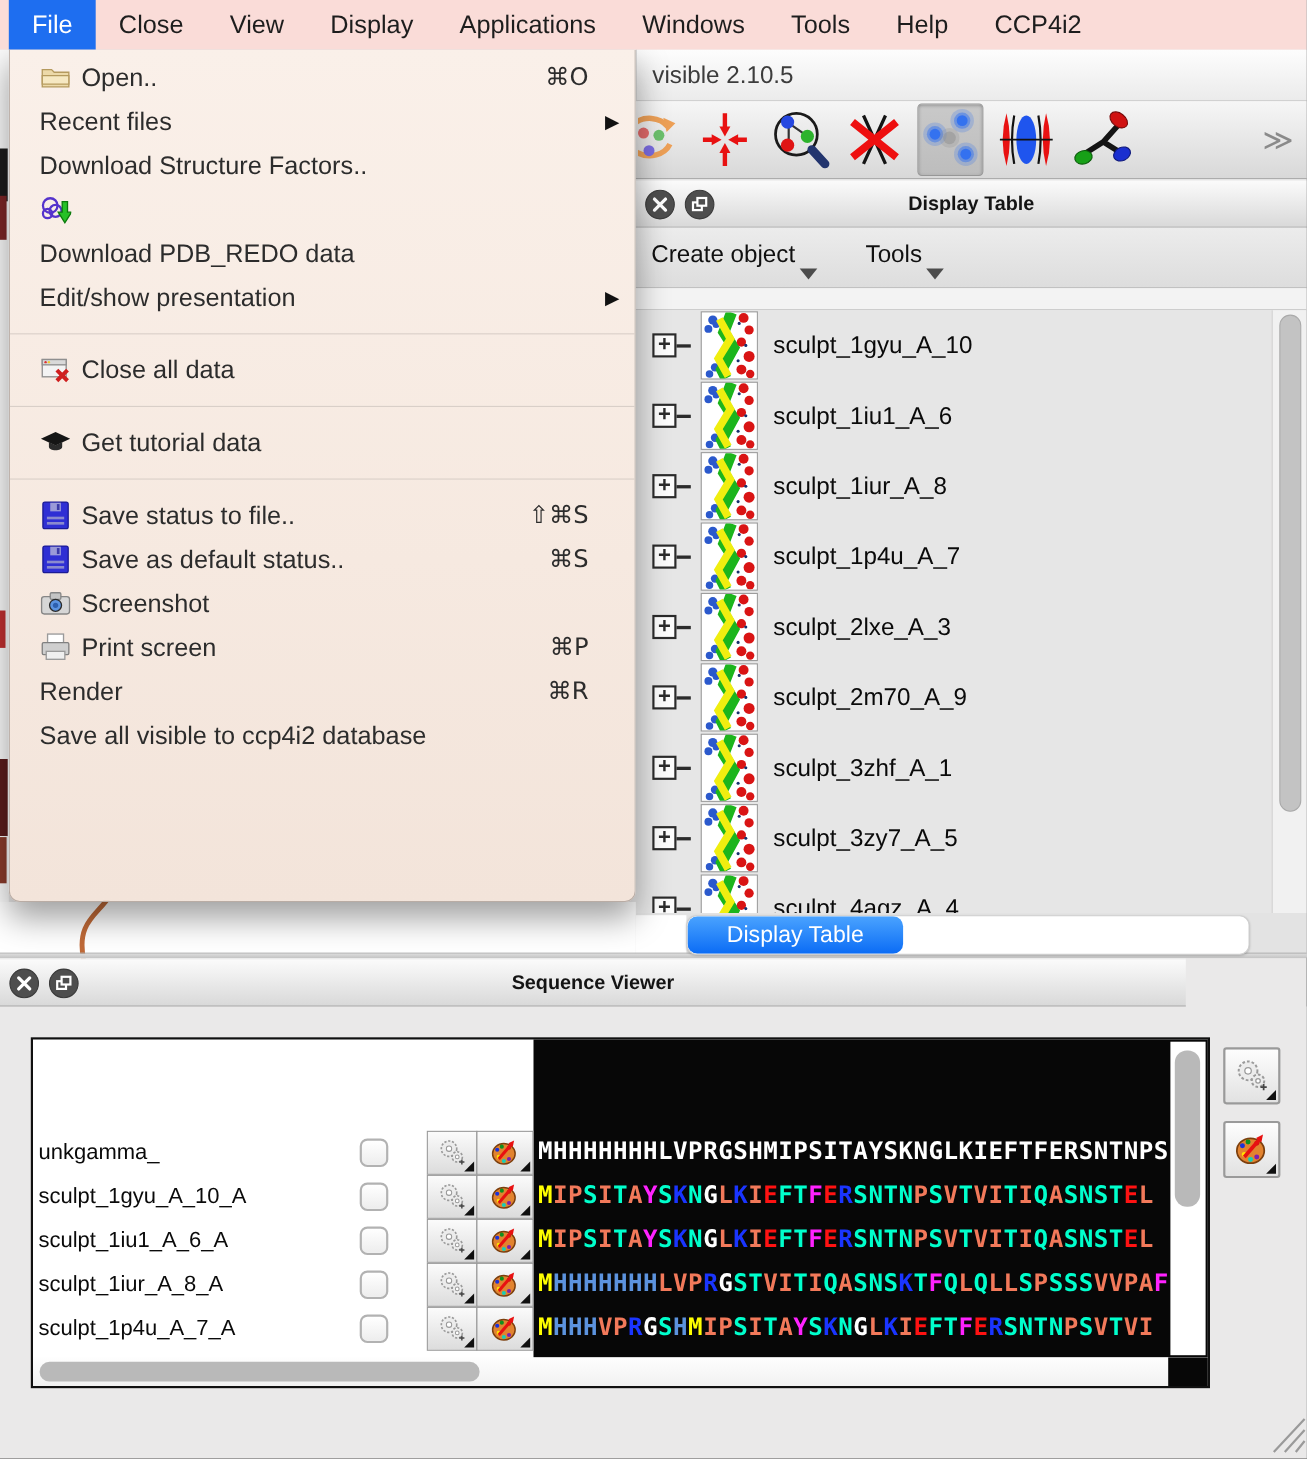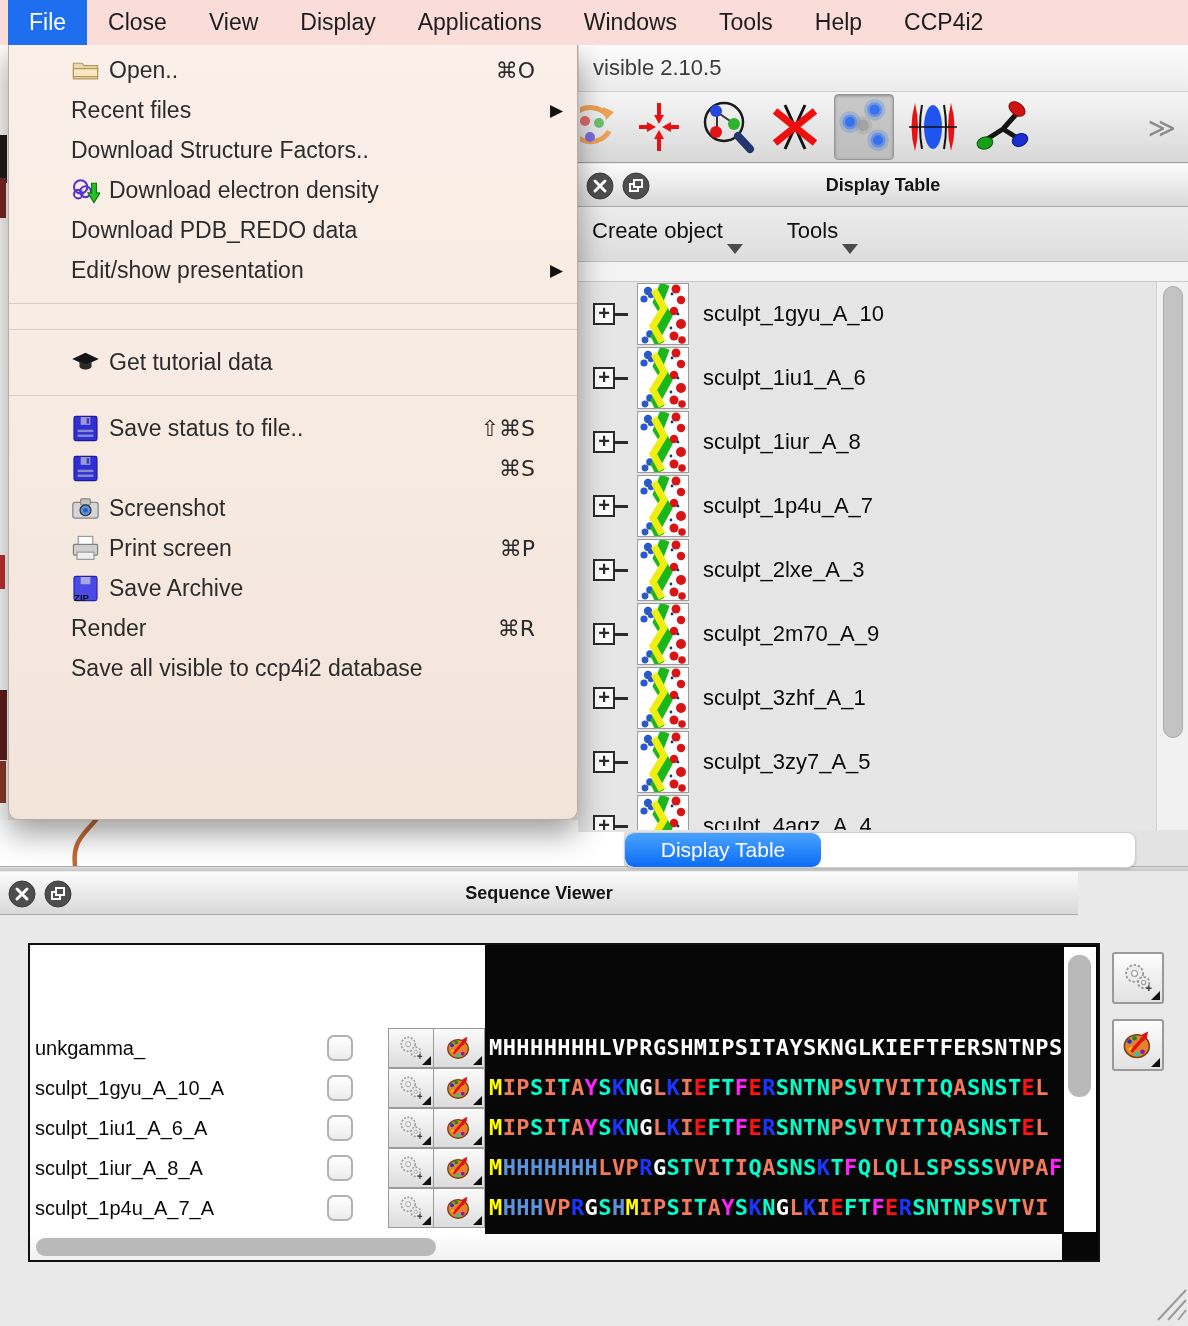--- a/index.html
+++ b/index.html
@@ -11,21 +11,21 @@
   .menubar{left:0;top:0;width:1188px;height:45px;background:#fadcd8;display:flex;
     align-items:stretch;padding-left:8px;box-sizing:border-box;z-index:60;}
   .mb-item{display:flex;align-items:center;padding:0 21px;font-size:23px;color:#1d1d1d;}
   .mb-item.active{background:#1e6ef0;color:#fff;}
 
   
   .filemenu{left:8px;top:45px;width:570px;height:775px;z-index:55;box-sizing:border-box;
     background:linear-gradient(180deg,#faf0e9 0%,#f6e9e0 60%,#f3e4da 100%);
     border:1px solid #b9aca4;border-top:none;border-radius:0 0 10px 10px;
     box-shadow:0 14px 30px rgba(0,0,0,.38);padding-top:5px;}
-  .fm-item{height:40px;display:flex;align-items:center;padding:0 14px 0 62px;font-size:23px;color:#2c2c2c;}
+  .fm-item{height:40px;display:flex;align-items:center;padding:0 14px 0 27px;font-size:23px;color:#2c2c2c;}
   .fm-ic{width:38px;height:30px;display:inline-flex;align-items:center;flex:0 0 38px;}
   .fm-ic svg{width:29px;height:29px;}
   .fm-label{white-space:nowrap;}
   .fm-short{margin-left:auto;font-family:"DejaVu Sans",sans-serif;font-size:22px;color:#2c2c2c;padding-right:8px;}
   .fm-arrow{width:20px;text-align:right;font-size:17px;color:#111;}
   .fm-sep{height:26px;position:relative;}
   .fm-sep::after{content:"";position:absolute;left:0;right:0;top:13px;height:1px;background:#d9cfc8;}
 
   
   .version-bar{left:578px;top:45px;width:610px;height:47px;box-sizing:border-box;
@@ -636,35 +636,44 @@
         <span class="fm-label">Download Structure Factors..</span>
         <span class="fm-short"></span>
         <span class="fm-arrow"></span>
       </div>
       <div class="fm-item">
         <span class="fm-ic">
           <svg>
             <use href="#density-download-icon"></use>
           </svg>
         </span>
-        <span class="fm-label">Download electron density</span>
         <span class="fm-short"></span>
         <span class="fm-arrow"></span>
       </div>
       <div class="fm-item">
         <span class="fm-label">Download PDB_REDO data</span>
         <span class="fm-short"></span>
         <span class="fm-arrow"></span>
       </div>
       <div class="fm-item">
         <span class="fm-label">Edit/show presentation</span>
         <span class="fm-short"></span>
         <span class="fm-arrow">▶</span>
       </div>
       <div class="fm-sep"></div>
+      <div class="fm-item">
+        <span class="fm-ic">
+          <svg>
+            <use href="#close-data-icon"></use>
+          </svg>
+        </span>
+        <span class="fm-label">Close all data</span>
+        <span class="fm-short"></span>
+        <span class="fm-arrow"></span>
+      </div>
       <div class="fm-sep"></div>
       <div class="fm-item">
         <span class="fm-ic">
           <svg>
             <use href="#tutorial-hat-icon"></use>
           </svg>
         </span>
         <span class="fm-label">Get tutorial data</span>
         <span class="fm-short"></span>
         <span class="fm-arrow"></span>
@@ -679,20 +688,21 @@
         <span class="fm-label">Save status to file..</span>
         <span class="fm-short">⇧⌘S</span>
         <span class="fm-arrow"></span>
       </div>
       <div class="fm-item">
         <span class="fm-ic">
           <svg>
             <use href="#floppy-icon"></use>
           </svg>
         </span>
+        <span class="fm-label">Save as default status..</span>
         <span class="fm-short">⌘S</span>
         <span class="fm-arrow"></span>
       </div>
       <div class="fm-item">
         <span class="fm-ic">
           <svg>
             <use href="#camera-icon"></use>
           </svg>
         </span>
         <span class="fm-label">Screenshot</span>
@@ -703,30 +713,20 @@
         <span class="fm-ic">
           <svg>
             <use href="#printer-icon"></use>
           </svg>
         </span>
         <span class="fm-label">Print screen</span>
         <span class="fm-short">⌘P</span>
         <span class="fm-arrow"></span>
       </div>
       <div class="fm-item">
-        <span class="fm-ic">
-          <svg>
-            <use href="#zip-floppy-icon"></use>
-          </svg>
-        </span>
-        <span class="fm-label">Save Archive</span>
-        <span class="fm-short"></span>
-        <span class="fm-arrow"></span>
-      </div>
-      <div class="fm-item">
         <span class="fm-label">Render</span>
         <span class="fm-short">⌘R</span>
         <span class="fm-arrow"></span>
       </div>
       <div class="fm-item">
         <span class="fm-label">Save all visible to ccp4i2 database</span>
         <span class="fm-short"></span>
         <span class="fm-arrow"></span>
       </div>
     </div>

